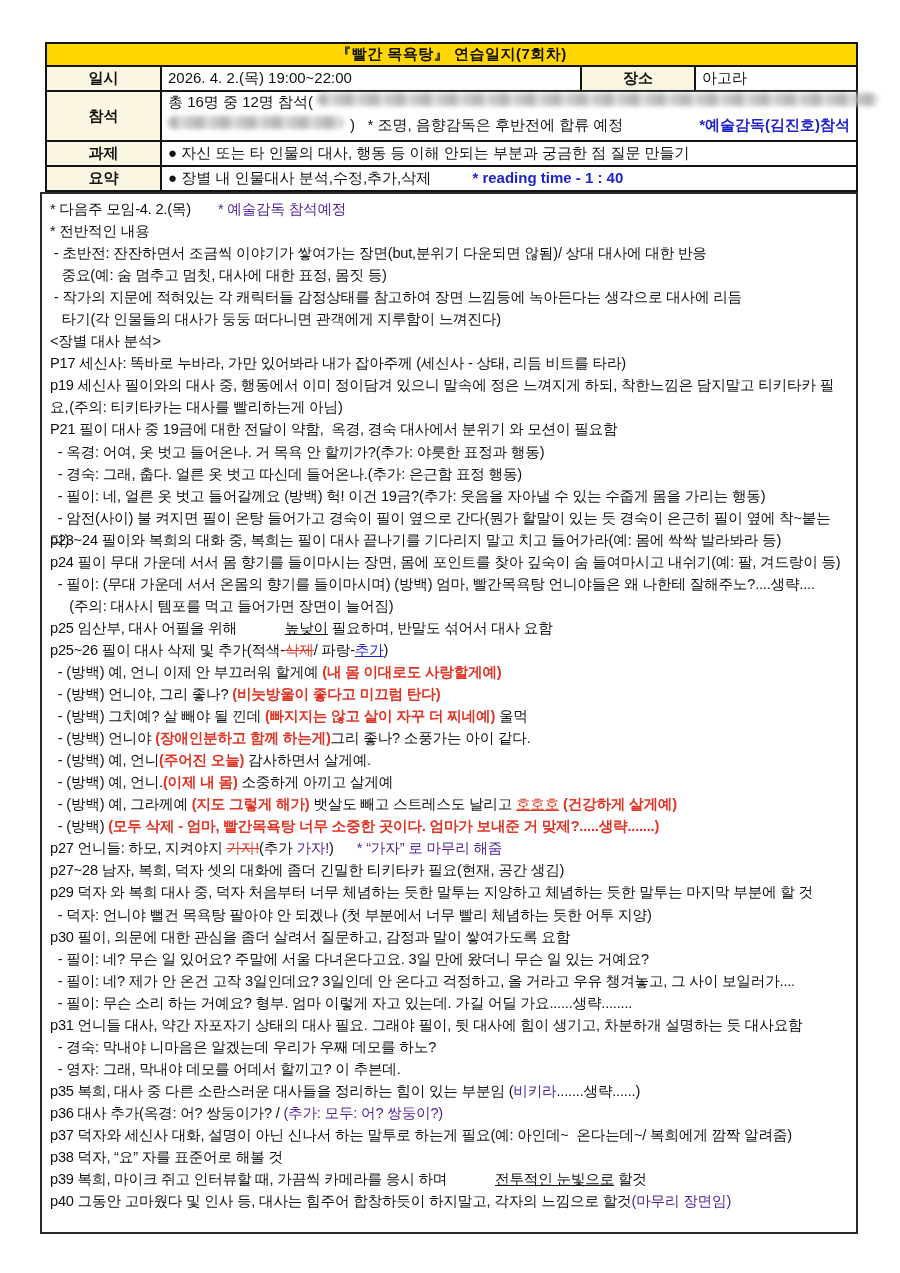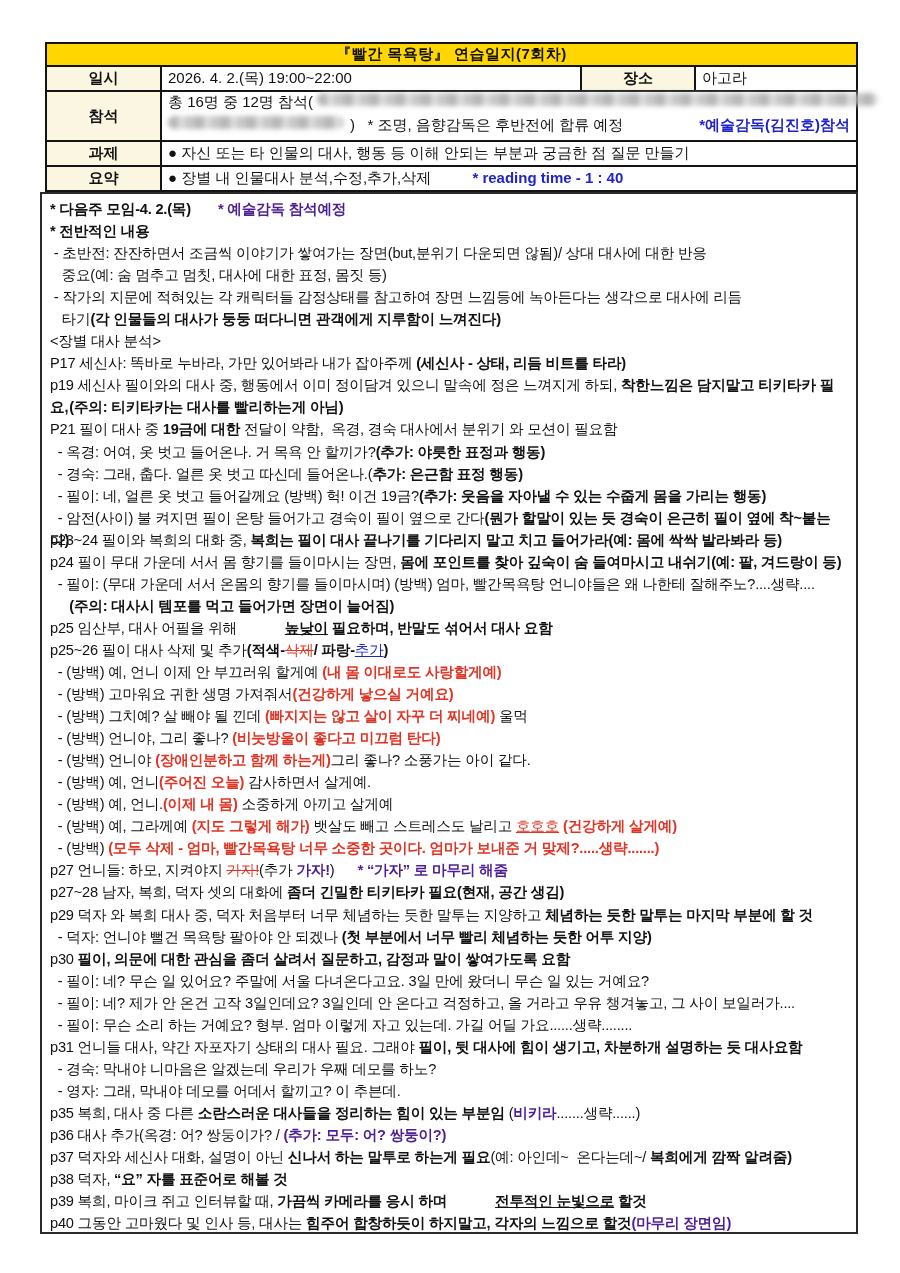--- a/index.html
+++ b/index.html
@@ -49,21 +49,21 @@
     position:absolute;left:40px;top:192px;width:818px;height:1042px;
     border:2px solid #2a2a2a;box-sizing:border-box;
     padding:4px 7px 0 8px;
   }
   .line{
     white-space:pre-wrap;
     font-size:14.6px;line-height:22.05px;height:22.05px;overflow:visible;
     letter-spacing:-0.2px;
   }
   .line span{white-space:pre-wrap;}
-  .b{font-weight:bold;text-align:right;}
+  .b{font-weight:normal;text-align:right;}
   .r{color:#e03424;font-weight:bold;}
   .bl{color:#4c1d95;}
   .u{text-decoration:underline;margin-left:44px;}
   .rs{color:#e03424;text-decoration:line-through;}
   .blu{color:#1f23cd;text-decoration:underline;}
   .ru{color:#e03424;text-decoration:underline;}
 </style>
 </head>
 <body>
 
@@ -131,23 +131,22 @@
         <div class="line"><span>  - 경숙: 그래, 춥다. 얼른 옷 벗고 따신데 들어온나.(</span><span class="b">추가: 은근함 표정 행동)</span></div>
         <div class="line"><span>  - 필이: 네, 얼른 옷 벗고 들어갈께요 (방백) 헉! 이건 19금?</span><span class="b">(추가: 웃음을 자아낼 수 있는 수줍게 몸을 가리는 행동)</span></div>
         <div class="line"><span>  - 암전(사이) 불 켜지면 필이 온탕 들어가고 경숙이 필이 옆으로 간다</span><span class="b">(뭔가 할말이 있는 듯 경숙이 은근히 필이 옆에 착~붙는다)</span></div>
         <div class="line"><span>p23~24 필이와 복희의 대화 중, </span><span class="b">복희는 필이 대사 끝나기를 기다리지 말고 치고 들어가라(예: 몸에 싹싹 발라봐라 등)</span></div>
         <div class="line"><span>p24 필이 무대 가운데 서서 몸 향기를 들이마시는 장면, </span><span class="b">몸에 포인트를 찾아 깊숙이 숨 들여마시고 내쉬기(예: 팔, 겨드랑이 등)</span></div>
         <div class="line"><span>  - 필이: (무대 가운데 서서 온몸의 향기를 들이마시며) (방백) 엄마, 빨간목욕탕 언니야들은 왜 나한테 잘해주노?....생략....</span></div>
         <div class="line"><span class="b">     (주의: 대사시 템포를 먹고 들어가면 장면이 늘어짐)</span></div>
         <div class="line"><span>p25 임산부, 대사 어필을 위해 </span><span class="b u">높낮이</span><span class="b"> 필요하며, </span><span class="b">반말도 섞어서 대사 요함</span></div>
         <div class="line"><span>p25~26 필이 대사 삭제 및 추가</span><span class="b">(적색-</span><span class="rs">삭제</span><span class="b">/ 파랑-</span><span class="blu">추가</span><span class="b">)</span></div>
         <div class="line"><span>  - (방백) 예, 언니 이제 안 부끄러워 할게예 </span><span class="r">(내 몸 이대로도 사랑할게예)</span></div>
-        <div class="line"><span>  - (방백) 고마워요 귀한 생명 가져줘서</span><span class="r">(건강하게 낳으실 거예요)</span></div>
+        <div class="line"><span>  - (방백) 언니야, 그리 좋나? </span><span class="r">(비눗방울이 좋다고 미끄럼 탄다)</span></div>
         <div class="line"><span>  - (방백) 그치예? 살 빼야 될 낀데 </span><span class="r">(빠지지는 않고 살이 자꾸 더 찌네예)</span><span> 울먹</span></div>
-        <div class="line"><span>  - (방백) 언니야, 그리 좋나? </span><span class="r">(비눗방울이 좋다고 미끄럼 탄다)</span></div>
         <div class="line"><span>  - (방백) 언니야 </span><span class="r">(장애인분하고 함께 하는게)</span><span>그리 좋나? 소풍가는 아이 같다.</span></div>
         <div class="line"><span>  - (방백) 예, 언니</span><span class="r">(주어진 오늘)</span><span> 감사하면서 살게예.</span></div>
         <div class="line"><span>  - (방백) 예, 언니.</span><span class="r">(이제 내 몸)</span><span> 소중하게 아끼고 살게예</span></div>
         <div class="line"><span>  - (방백) 예, 그라께예 </span><span class="r">(지도 그렇게 해가)</span><span> 뱃살도 빼고 스트레스도 날리고 </span><span class="ru">호호호</span><span> </span><span class="r">(건강하게 살게예)</span></div>
         <div class="line"><span>  - (방백) </span><span class="r">(모두 삭제 - 엄마, 빨간목욕탕 너무 소중한 곳이다. 엄마가 보내준 거 맞제?.....생략.......)</span></div>
         <div class="line"><span>p27 언니들: 하모, 지켜야지 </span><span class="rs">가자!</span><span>(추가 </span><span class="b bl">가자!</span><span>)</span><span class="b bl">      * “가자” 로 마무리 해줌</span></div>
         <div class="line"><span>p27~28 남자, 복희, 덕자 셋의 대화에 </span><span class="b">좀더 긴밀한 티키타카 필요(현재, 공간 생김)</span></div>
         <div class="line"><span>p29 덕자 와 복희 대사 중, 덕자 처음부터 너무 체념하는 듯한 말투는 지양하고 </span><span class="b">체념하는 듯한 말투는 마지막 부분에 할 것</span></div>
         <div class="line"><span>  - 덕자: 언니야 뻘건 목욕탕 팔아야 안 되겠나 </span><span class="b">(첫 부분에서 너무 빨리 체념하는 듯한 어투 지양)</span></div>
         <div class="line"><span>p30 </span><span class="b">필이, 의문에 대한 관심을 좀더 살려서 질문하고, 감정과 말이 쌓여가도록 요함</span></div>

